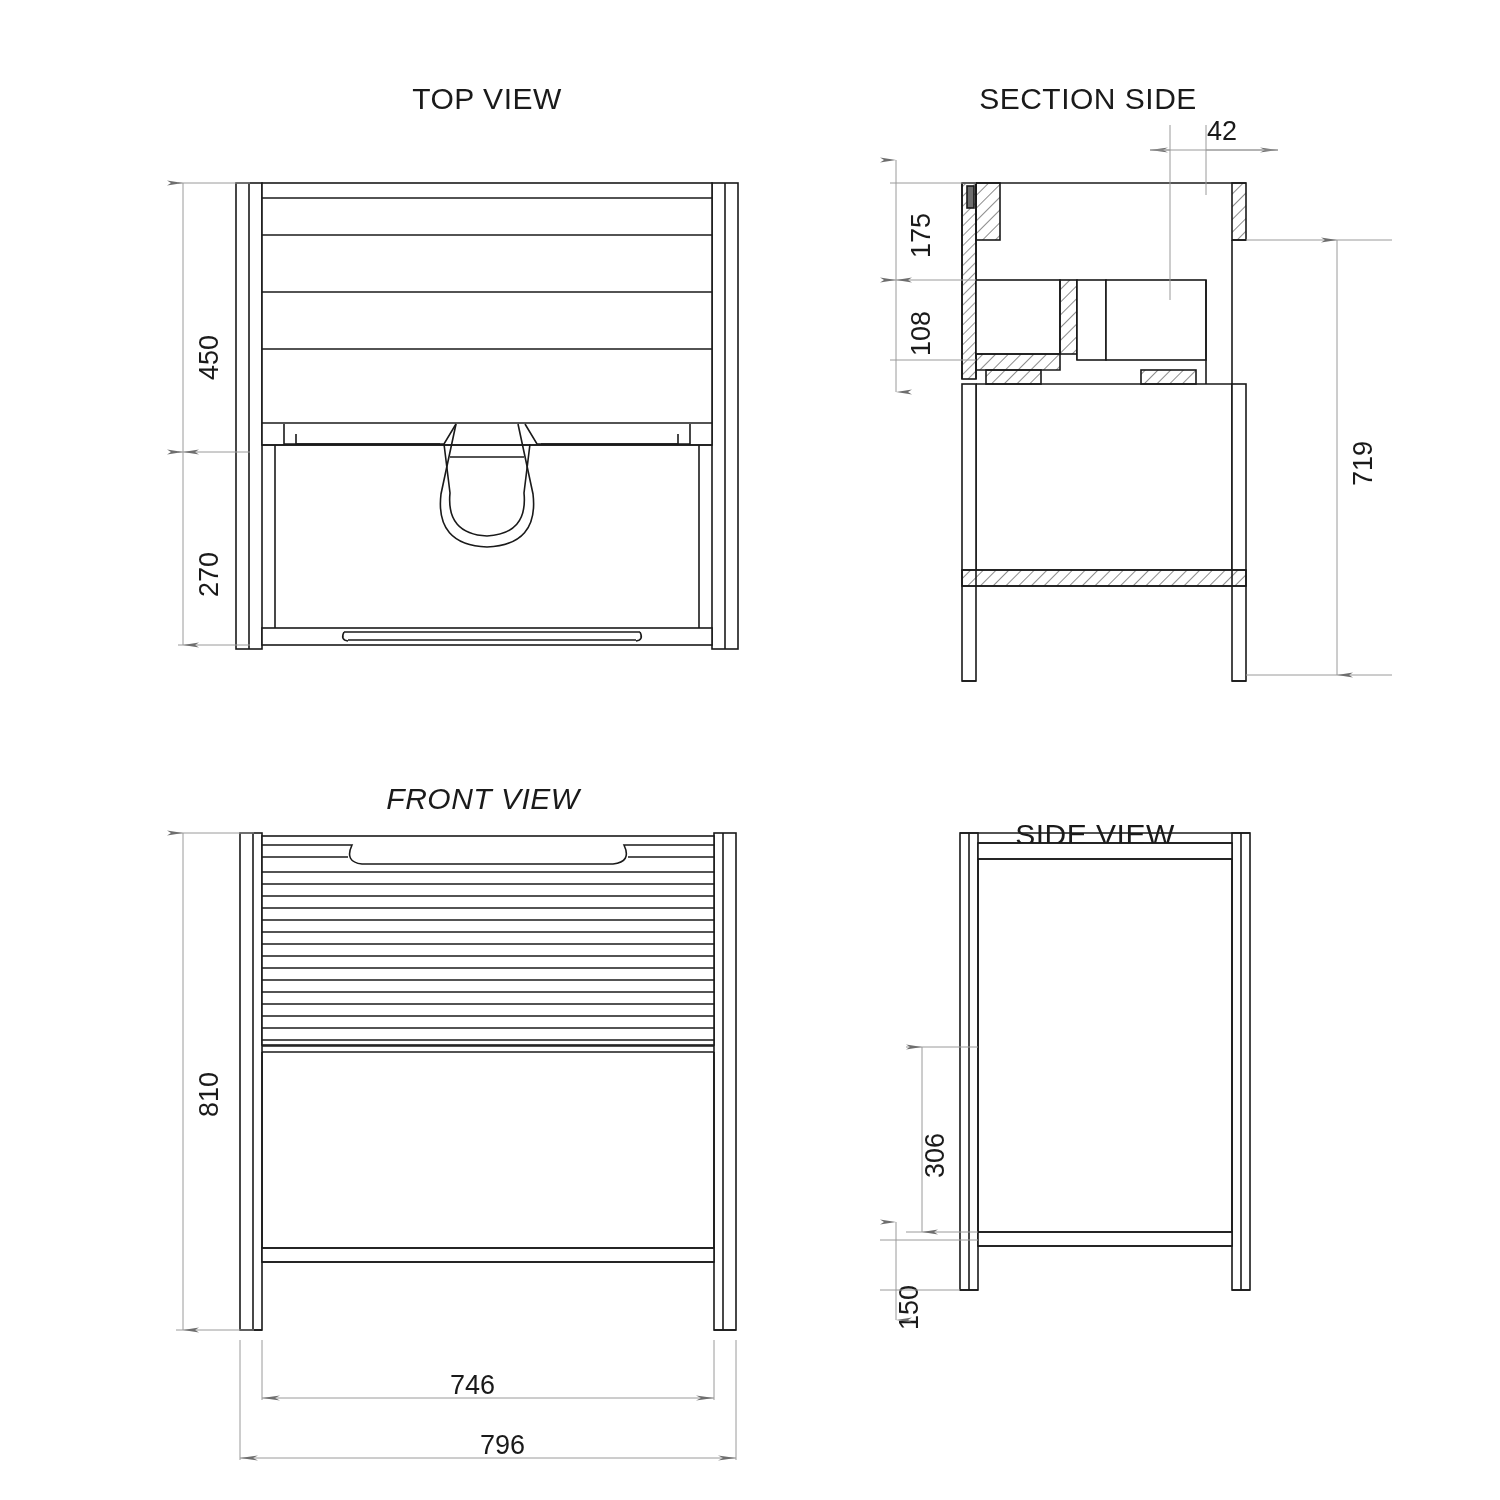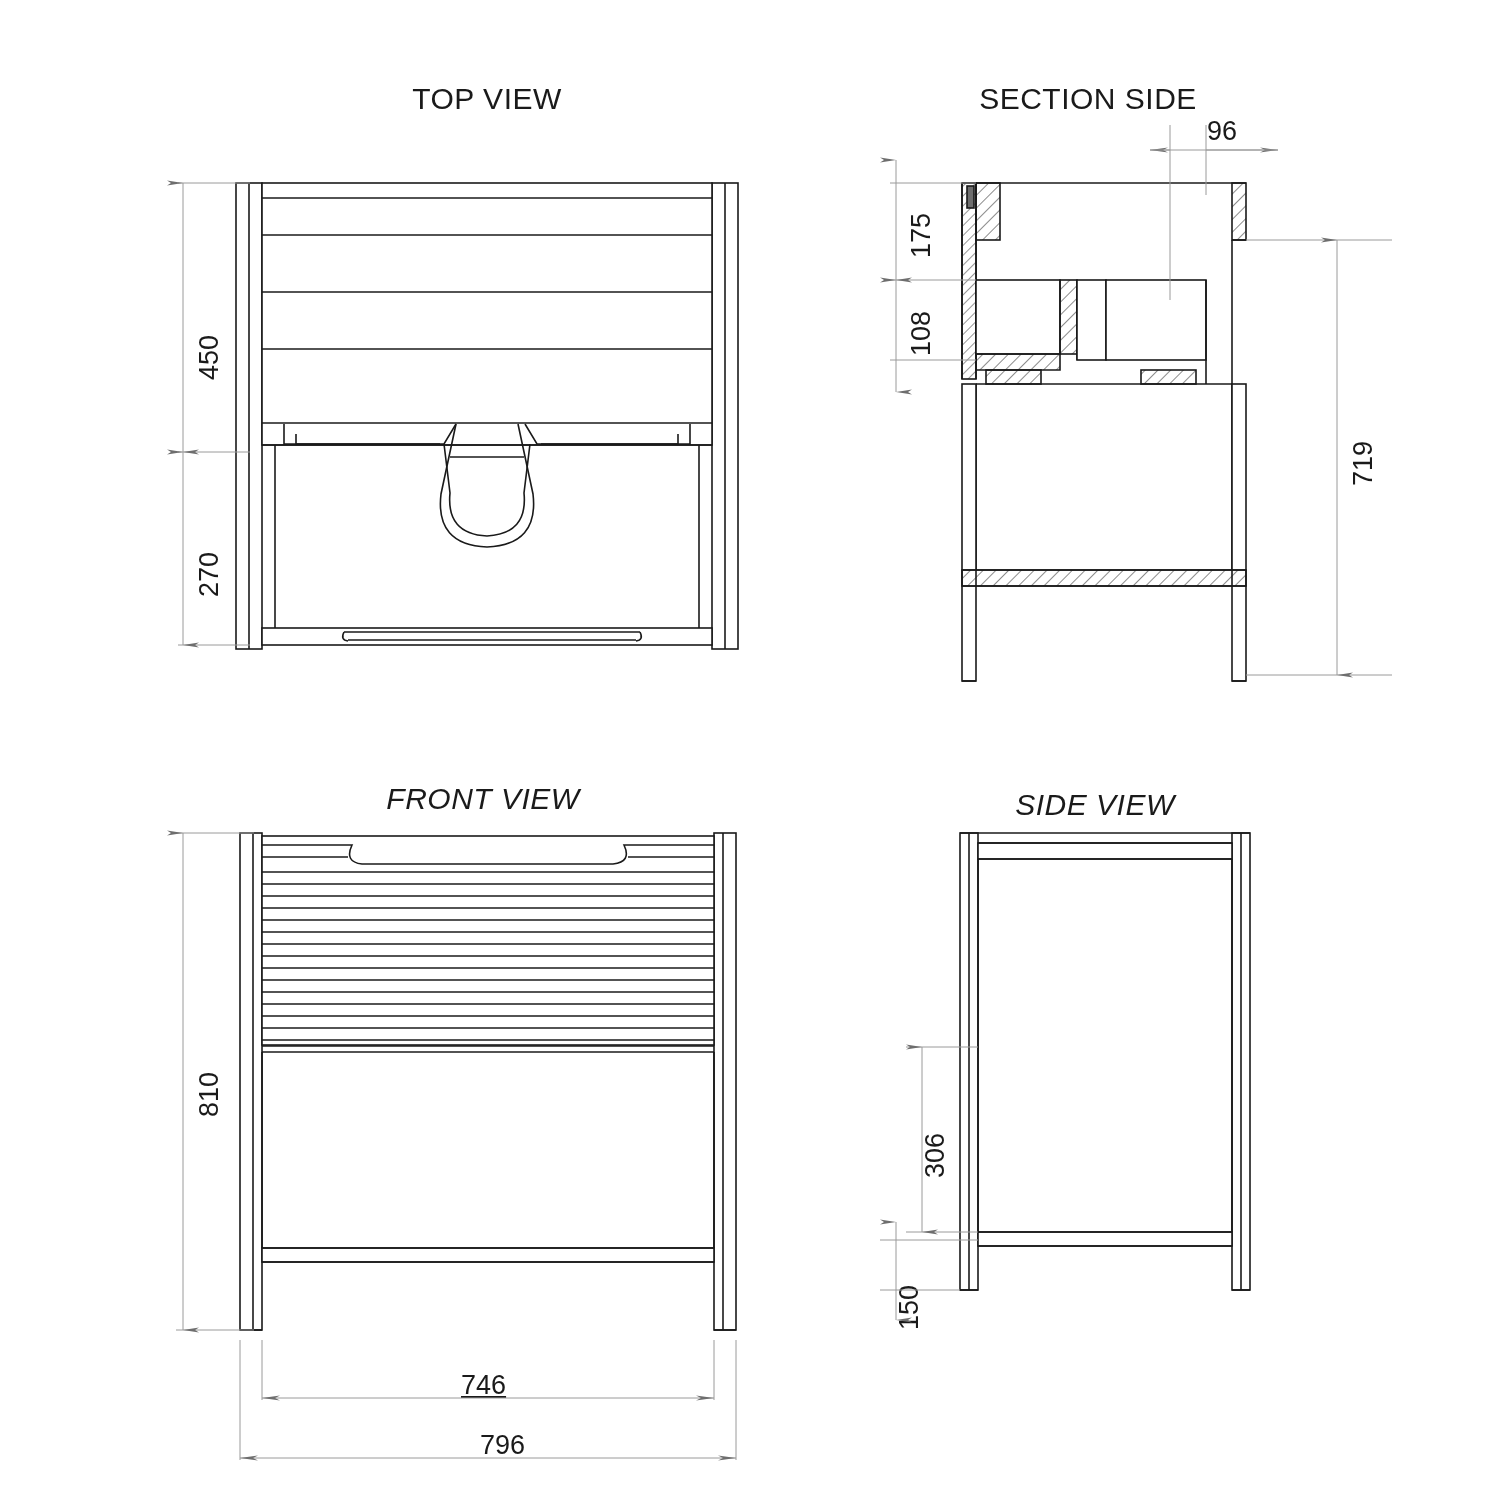--- a/index.html
+++ b/index.html
@@ -44,32 +44,32 @@
   svg { display: block; }
 </style>
 </head>
 <body>
 
 <div id="sheet">
 
   <div class="view-title" style="left:487px; top:82px; transform:translateX(-50%);">TOP VIEW</div>
   <div class="view-title" style="left:1088px; top:82px; transform:translateX(-50%);">SECTION SIDE</div>
   <div class="view-title" style="left:483px; top:782px; transform:translateX(-50%);font-style:italic;">FRONT VIEW</div>
-  <div class="view-title" style="left:1095px; top:788px; transform:translateX(-50%);font-style:italic;">SIDE VIEW</div>
+  <div class="view-title" style="left:1095px; top:818px; transform:translateX(-50%);">SIDE VIEW</div>
 
   <div class="dim-text vert" style="left:194px; top:380px;">450</div>
   <div class="dim-text vert" style="left:194px; top:597px;">270</div>
 
-  <div class="dim-text" style="left:1207px; top:116px;">96</div>
+  <div class="dim-text" style="left:1207px; top:116px;">42</div>
   <div class="dim-text vert" style="left:906px; top:258px;">175</div>
   <div class="dim-text vert" style="left:906px; top:356px;">108</div>
   <div class="dim-text vert" style="left:1348px; top:486px;">719</div>
 
   <div class="dim-text vert" style="left:194px; top:1117px;">810</div>
-  <div class="dim-text" style="left:461px; top:1370px;text-decoration:underline;">746</div>
+  <div class="dim-text" style="left:450px; top:1370px;">746</div>
   <div class="dim-text" style="left:480px; top:1430px;">796</div>
 
   <div class="dim-text vert" style="left:920px; top:1178px;">306</div>
   <div class="dim-text vert" style="left:894px; top:1330px;">150</div>
 
   <svg width="1500" height="1500" viewBox="0 0 1500 1500" style="position:absolute; left:0; top:0;">
     <defs>
       <pattern id="hatch" patternUnits="userSpaceOnUse" width="9" height="9" patternTransform="rotate(45)">
         <line x1="0" y1="0" x2="0" y2="9" stroke="#1a1a1a" stroke-width="1"></line>
       </pattern>

